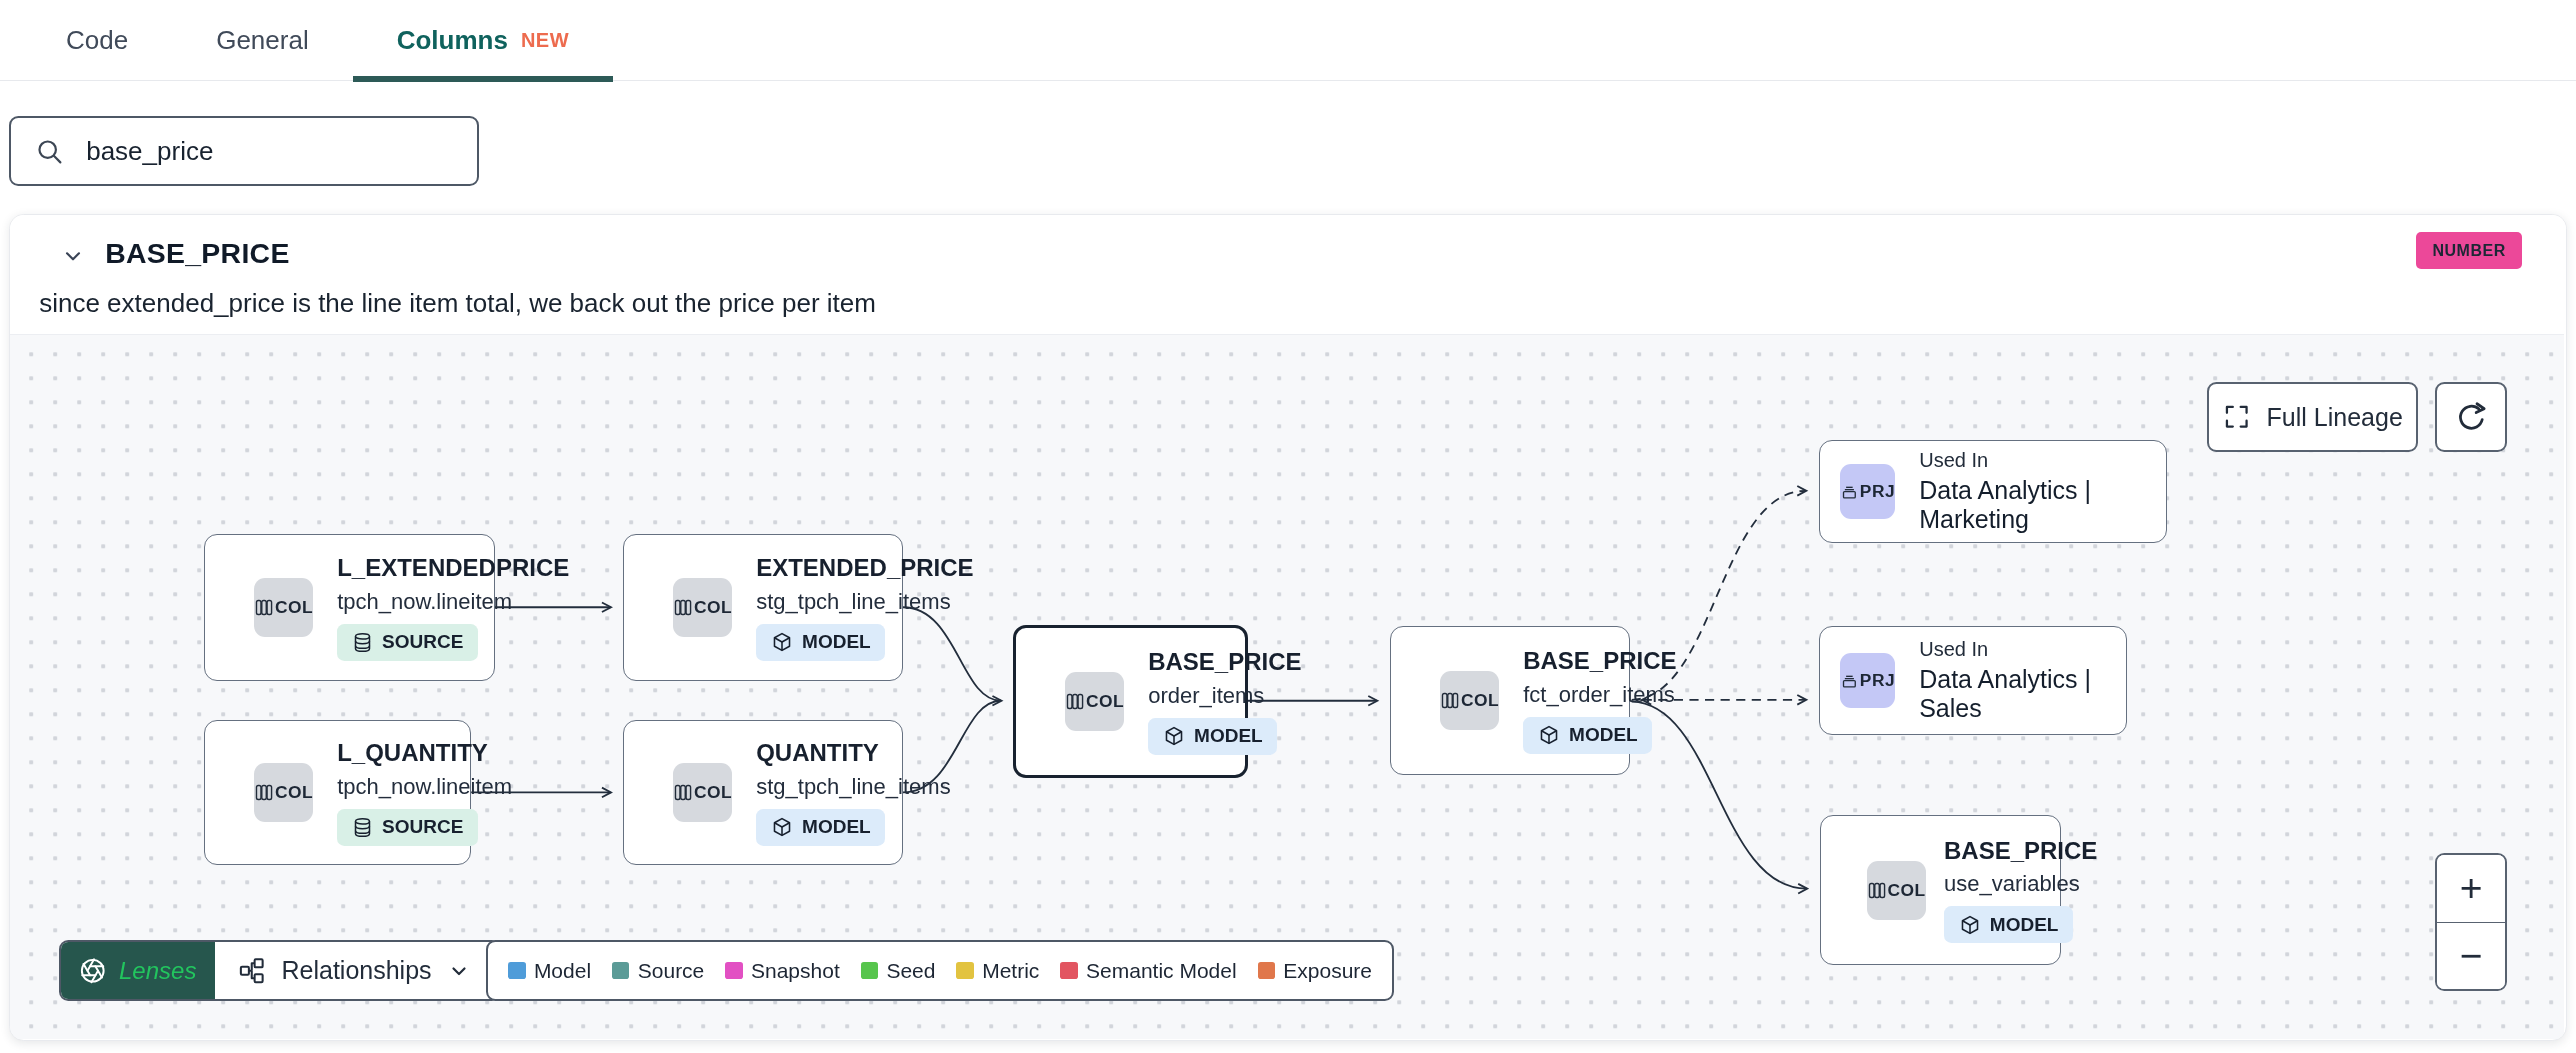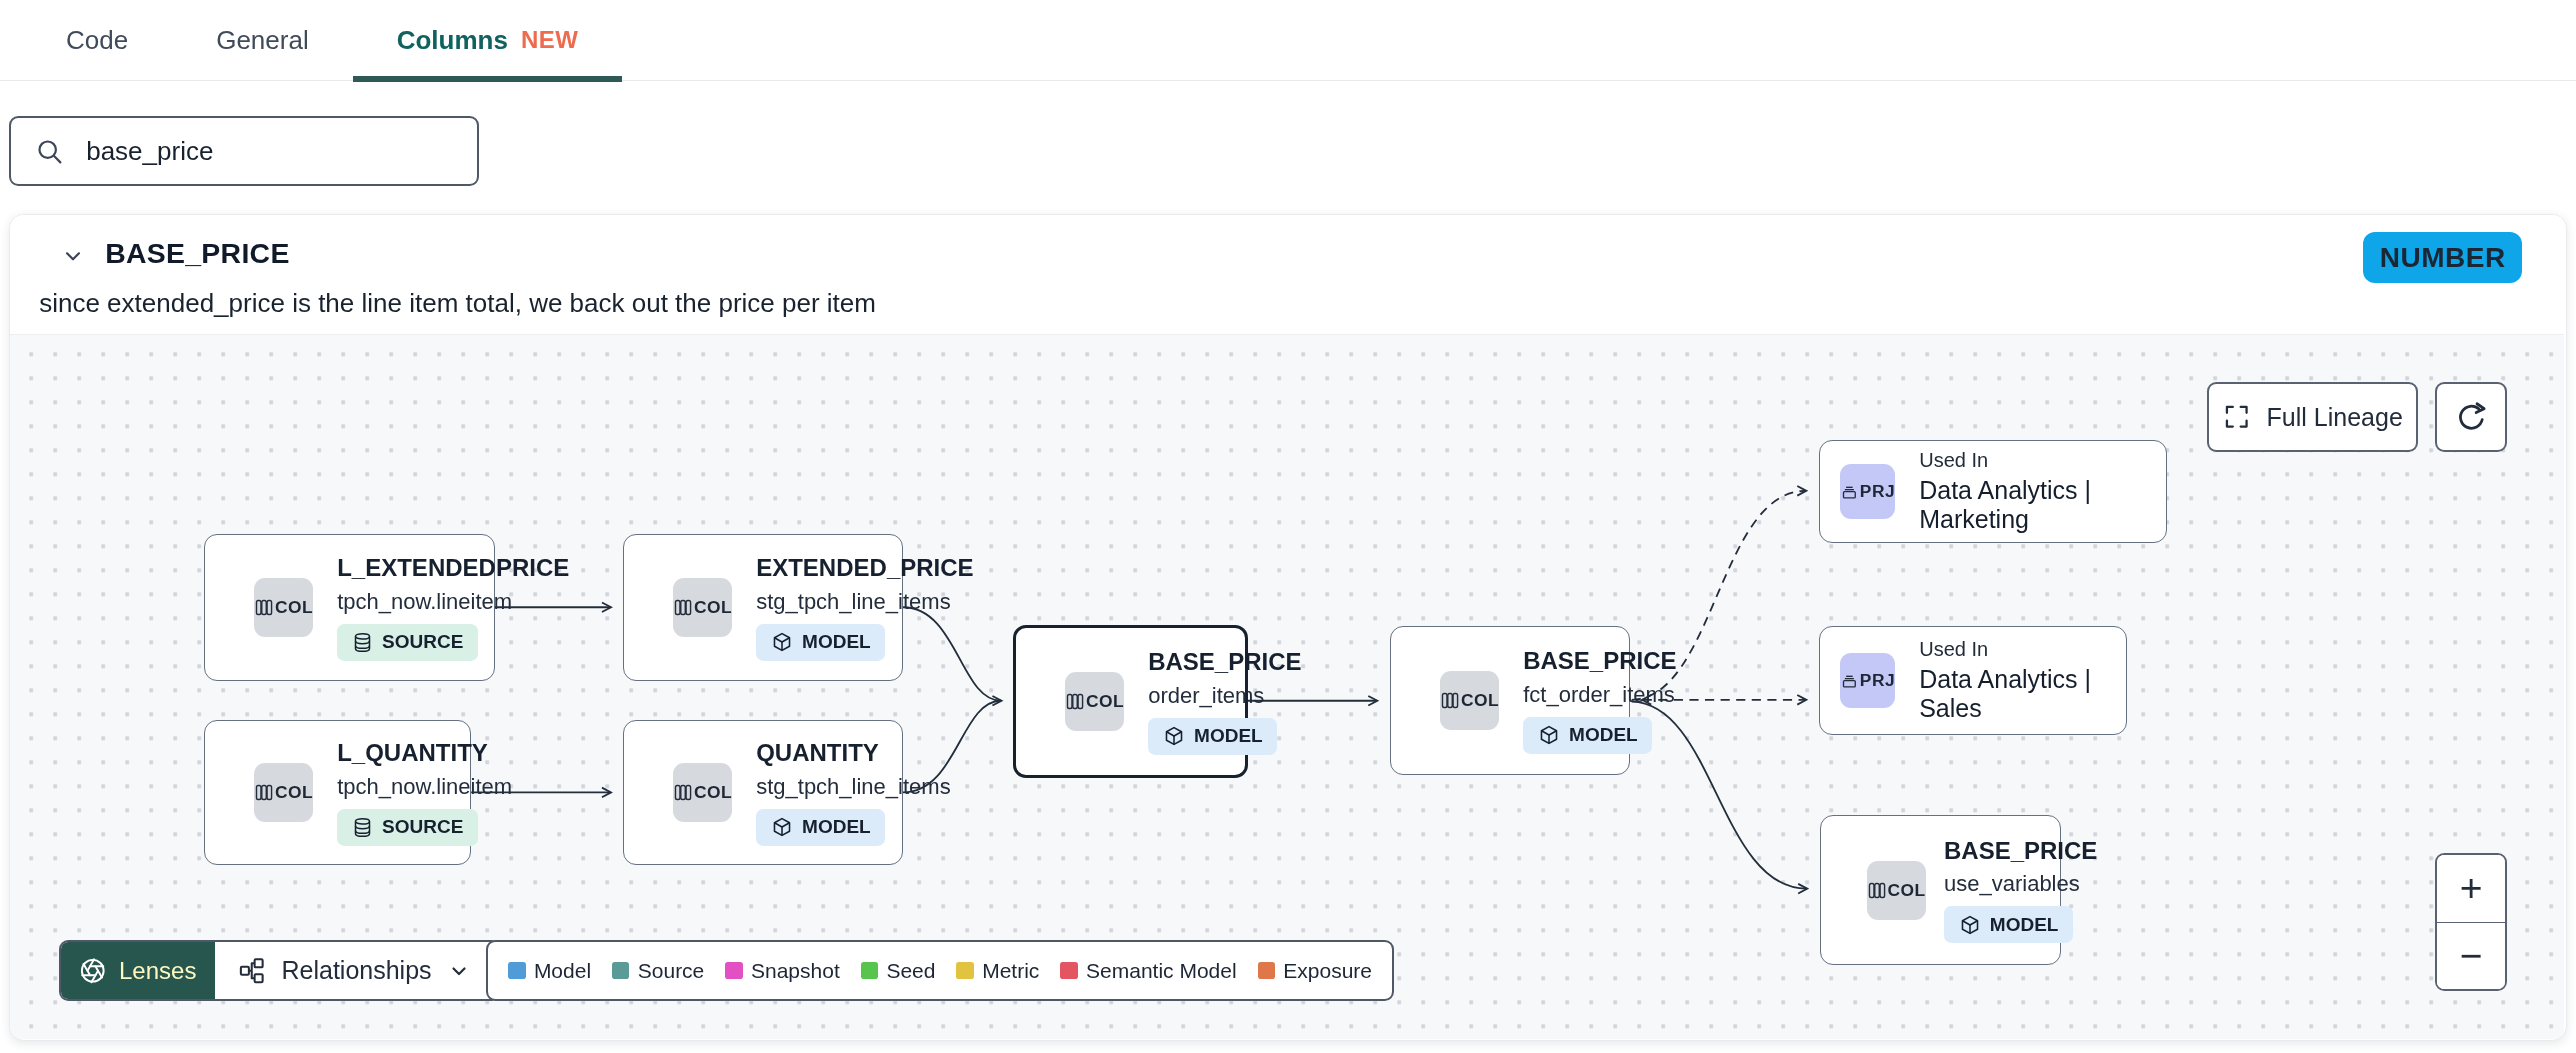--- a/index.html
+++ b/index.html
@@ -7,34 +7,34 @@
   body {
     width:2576px; height:1053px; position:relative; overflow:hidden;
     font-family:"Liberation Sans","DejaVu Sans",sans-serif; color:#1f2a3a;
   }
 
   
   .tabbar { position:relative; height:81px; border-bottom:1.8px solid #e7e9ed; display:flex; align-items:stretch; padding-left:22px; background:#fff; }
   .tab { position:relative; display:flex; align-items:center; gap:13px; padding:0 44px; font-size:26px; color:#404a59; cursor:pointer; }
   .tab.active { color:#0f625d; font-weight:700; }
   .tab-underline { position:absolute; left:0; right:0; bottom:-1.8px; height:5.5px; background:#2d5a57; }
-  .tab-new { font-size:24px; font-weight:700; color:#ed6b4e; letter-spacing:0.5px; }
+  .tab-new { font-size:20px; font-weight:700; color:#ed6b4e; letter-spacing:0.5px; }
   .tab-count { min-width:46px; height:46px; border-radius:23px; background:#e8eaed; color:#232d3c; font-size:22px; display:flex; align-items:center; justify-content:center; padding:0 7.3px; font-weight:400; }
 
   
   .search-row { position:absolute; left:9.2px; top:116px; }
   .search-box { width:470px; height:70px; border:2.3px solid #4e5866; border-radius:9.2px; background:#fff; display:flex; align-items:center; gap:20px; padding:0 24px; }
   .search-box input { border:none; outline:none; background:transparent; font-size:26px; color:#18222f; flex:1; font-family:inherit; }
 
   
   .panel { position:absolute; left:9.2px; top:214px; width:2558px; height:827px; background:#fff; border:1.8px solid #e8eaee; border-radius:14.7px; box-shadow:0 2.8px 9.2px rgba(25,35,50,.10); overflow:hidden; }
   .panel-header { position:relative; height:119px; background:#fff; }
   .collapse-btn { position:absolute; left:44px; top:22px; width:37px; height:37px; display:flex; align-items:center; justify-content:center; cursor:pointer; }
   .col-name { position:absolute; left:95px; top:22px; font-size:28.4px; font-weight:700; color:#101a28; letter-spacing:0.3px; }
-  .type-badge { position:absolute; right:44px; top:17.4px; background:#0ea5e9; border-radius:12px; padding:9.2px 16.5px; font-size:28px; font-weight:600; color:#1c2735; letter-spacing:0.5px; }
+  .type-badge { position:absolute; right:44px; top:17.4px; background:#ec4899; border-radius:5px; padding:9.2px 16.5px; font-size:16px; font-weight:600; color:#1c2735; letter-spacing:0.5px; }
   .col-desc { position:absolute; left:29px; top:73px; font-size:26px; color:#19232f; }
 
   
   .graph { position:absolute; left:0; top:119px; width:2554px; height:705px; border-top:1.8px solid #eceef2;
     background-color:#f7f8fa;
     background-image:radial-gradient(circle, #d2d5db 2px, transparent 2.5px);
     background-size:24px 24px; background-position:9.2px 7.3px; }
   .edges { position:absolute; left:0; top:0; width:100%; height:100%; pointer-events:none; }
   .edge { stroke:#232e3d; stroke-width:2; fill:none; }
   .edge.dashed { stroke-dasharray:10 7; }
@@ -58,21 +58,21 @@
   
   .ctl { background:#fff; border:2.3px solid #586270; border-radius:9.2px; color:#222c3a; display:flex; align-items:center; justify-content:center; cursor:pointer; }
   .full-lineage { position:absolute; left:2197px; top:47px; width:211px; height:70px; gap:16.5px; font-size:25px; }
   .refresh-btn { position:absolute; left:2425px; top:47px; width:72px; height:70px; }
   .zoomer { position:absolute; left:2425px; top:518px; width:72px; height:138px; background:#fff; border:2.3px solid #586270; border-radius:9.2px; display:flex; flex-direction:column; overflow:hidden; }
   .zoomer .zbtn { flex:1; display:flex; align-items:center; justify-content:center; font-size:39px; font-weight:400; color:#222c3a; cursor:pointer; background:#fff; }
   .zoomer .zbtn + .zbtn { border-top:1.8px solid #586270; }
 
   
   .lens-group { position:absolute; left:49px; top:605px; height:61px; display:flex; border:2.3px solid #4e5866; border-radius:9.2px; overflow:hidden; background:#fff; }
-  .lenses-btn { display:flex; align-items:center; gap:12px; padding:0 19px 0 18.3px; background:#26564d; color:#fef9c3; font-size:24px; cursor:pointer; }
+  .lenses-btn { display:flex; align-items:center; gap:12px; padding:0 19px 0 18.3px; background:#26564d; color:#22c55e; font-size:24px; cursor:pointer;font-style:italic; }
   .rel-btn { display:flex; align-items:center; gap:15.6px; padding:0 27.5px 0 23px; font-size:25px; color:#222c3a; background:#fff; cursor:pointer; }
   .legend { position:absolute; left:476px; top:605px; height:61px; display:flex; align-items:center; gap:21px; padding:0 20px; border:2.3px solid #4e5866; border-radius:9.2px; background:#fff; }
   .legend-item { display:flex; align-items:center; gap:8.3px; font-size:21px; color:#1d2634; white-space:nowrap; }
   .swatch { width:17.4px; height:17.4px; border-radius:2.8px; flex:none; }
 
   svg.ic { display:block; }
 </style>
 </head>
 <body>
 

